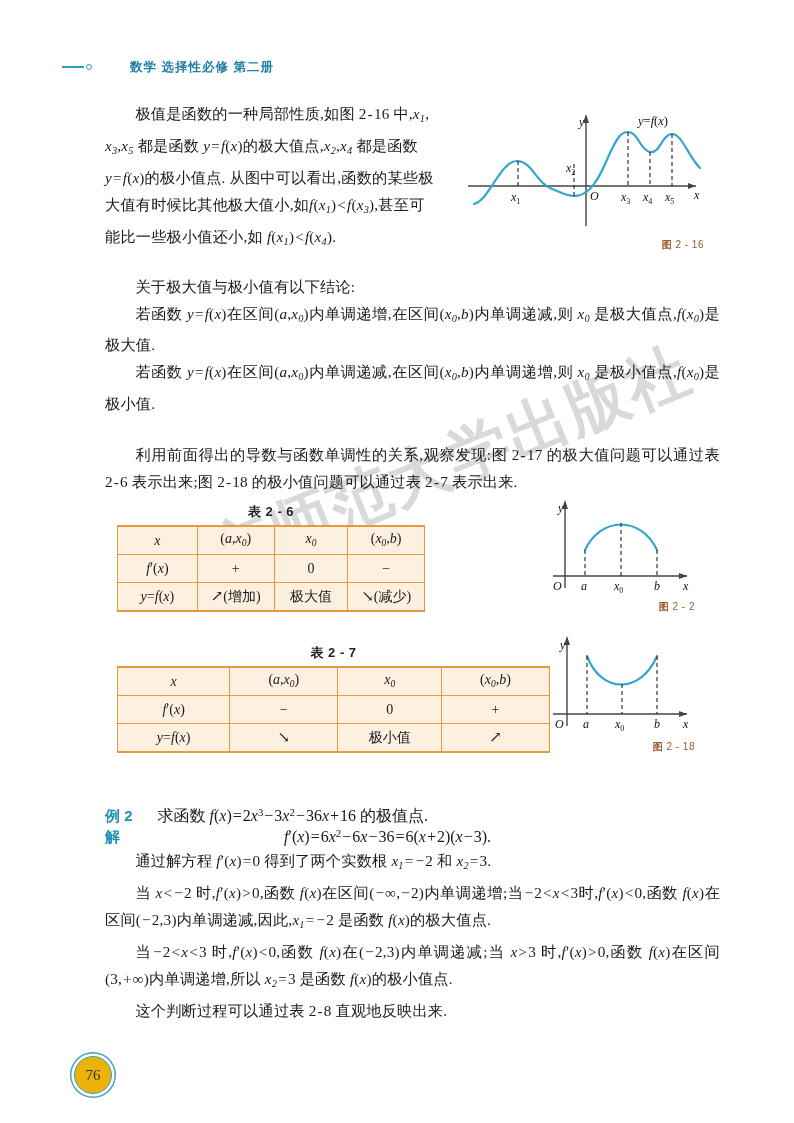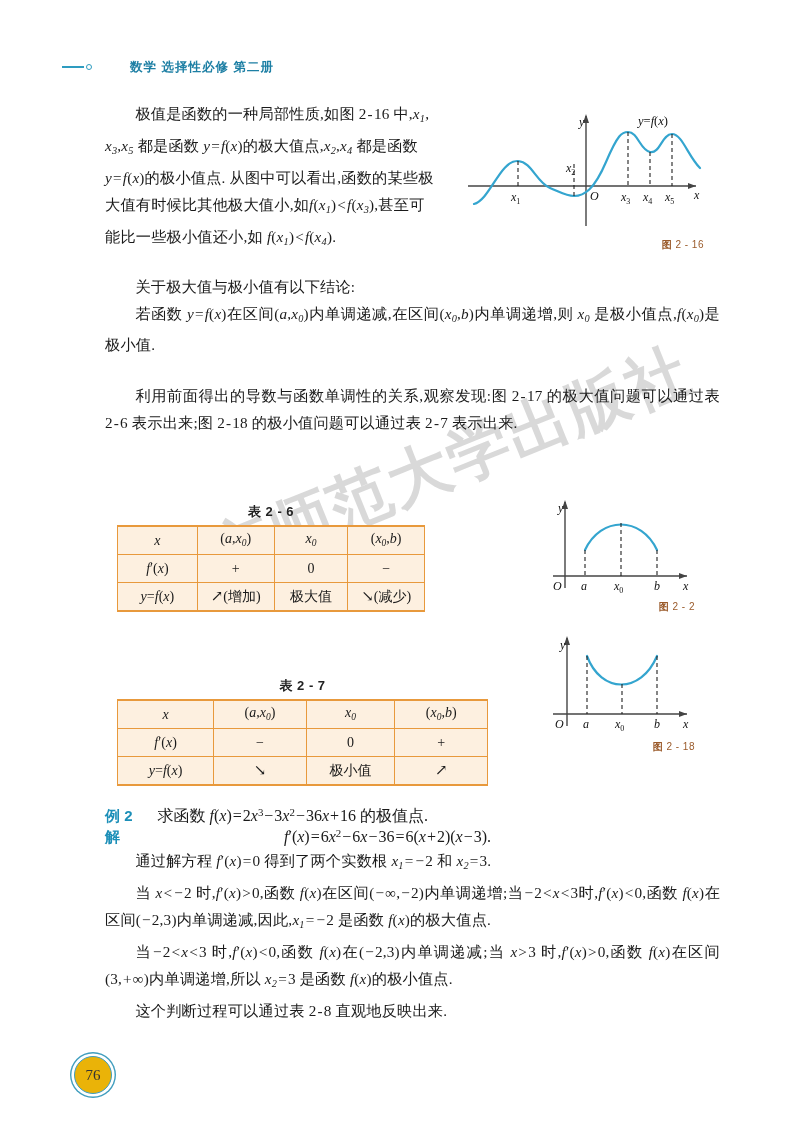--- a/index.html
+++ b/index.html
@@ -180,20 +180,23 @@
     <i class="mv">x</i><span class="sub">3</span>,<i class="mv">x</i><span class="sub">5</span> 都是函数 <i class="mv">y</i><span class="op">=</span><i class="mv">f</i>(<i class="mv">x</i>)的极大值点,<i class="mv">x</i><span class="sub">2</span>,<i class="mv">x</i><span class="sub">4</span> 都是函数<br>
     <i class="mv">y</i><span class="op">=</span><i class="mv">f</i>(<i class="mv">x</i>)的极小值点. 从图中可以看出,函数的某些极<br>
     大值有时候比其他极大值小,如<i class="mv">f</i>(<i class="mv">x</i><span class="sub">1</span>)<span class="op">&lt;</span><i class="mv">f</i>(<i class="mv">x</i><span class="sub">3</span>),甚至可<br>
     能比一些极小值还小,如 <i class="mv">f</i>(<i class="mv">x</i><span class="sub">1</span>)<span class="op">&lt;</span><i class="mv">f</i>(<i class="mv">x</i><span class="sub">4</span>).
   </p>
 
   <div style="height:18px"></div>
 
   <p class="para indent">关于极大值与极小值有以下结论:</p>
 
+  <p class="para indent">
+    若函数 <i class="mv">y</i><span class="op">=</span><i class="mv">f</i>(<i class="mv">x</i>)在区间(<i class="mv">a</i>,<i class="mv">x</i><span class="sub">0</span>)内单调递增,在区间(<i class="mv">x</i><span class="sub">0</span>,<i class="mv">b</i>)内单调递减,则 <i class="mv">x</i><span class="sub">0</span> 是极大值点,<i class="mv">f</i>(<i class="mv">x</i><span class="sub">0</span>)是极大值.
+  </p>
 
   <p class="para indent">
     若函数 <i class="mv">y</i><span class="op">=</span><i class="mv">f</i>(<i class="mv">x</i>)在区间(<i class="mv">a</i>,<i class="mv">x</i><span class="sub">0</span>)内单调递减,在区间(<i class="mv">x</i><span class="sub">0</span>,<i class="mv">b</i>)内单调递增,则 <i class="mv">x</i><span class="sub">0</span> 是极小值点,<i class="mv">f</i>(<i class="mv">x</i><span class="sub">0</span>)是极小值.
   </p>
 
   <div style="height:24px"></div>
 
   <p class="para indent">
     利用前面得出的导数与函数单调性的关系,观察发现:图 2<span class="op">-</span>17 的极大值问题可以通过表 2<span class="op">-</span>6 表示出来;图 2<span class="op">-</span>18 的极小值问题可以通过表 2<span class="op">-</span>7 表示出来.
   </p>
@@ -270,21 +273,21 @@
     <text x="13" y="20" font-size="12" font-style="italic" font-family="Liberation Serif, serif" fill="#111">y</text>
     <text x="138" y="98" font-size="12" font-style="italic" font-family="Liberation Serif, serif" fill="#111">x</text>
     <text x="8" y="98" font-size="12" font-style="italic" font-family="Liberation Serif, serif" fill="#111">O</text>
     <text x="36" y="98" font-size="12" font-style="italic" font-family="Liberation Serif, serif" fill="#111">a</text>
     <text x="69" y="98" font-size="12" font-family="Liberation Serif, serif" fill="#111"><tspan font-style="italic">x</tspan><tspan font-size="8" dy="3">0</tspan></text>
     <text x="109" y="98" font-size="12" font-style="italic" font-family="Liberation Serif, serif" fill="#111">b</text>
   </svg>
   <div class="figcap"><b>图</b> <span>2 - 2</span></div>
 </div>
 
-<div class="tblwrap" style="left:117px; top:644px; width:371px;margin-top:33px;">
+<div class="tblwrap" style="left:117px; top:644px; width:433px;">
   <div class="tblcap">表 2 - 7</div>
   <table class="mt">
     <tbody>
         <tr>
       <td style="width:26%"><i class="mv">x</i></td>
       <td style="width:25%">(<i class="mv">a</i>,<i class="mv">x</i><span class="sub">0</span>)</td>
       <td style="width:24%"><i class="mv">x</i><span class="sub">0</span></td>
       <td style="width:25%">(<i class="mv">x</i><span class="sub">0</span>,<i class="mv">b</i>)</td>
     </tr>
     <tr>

